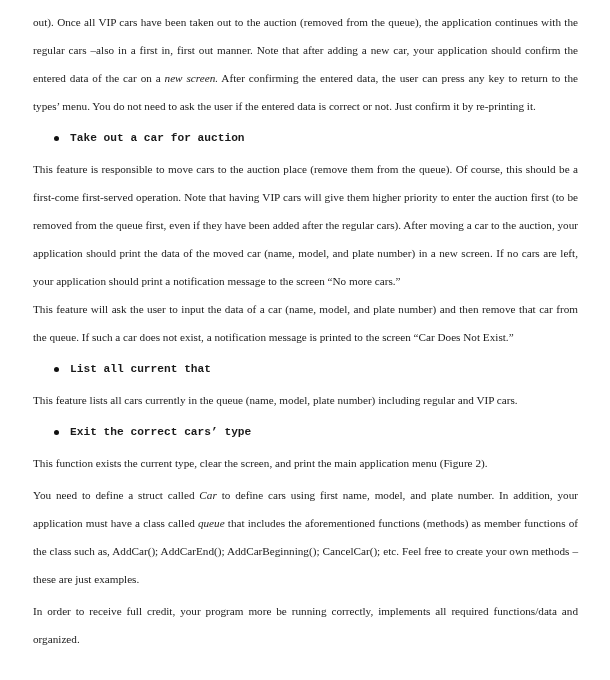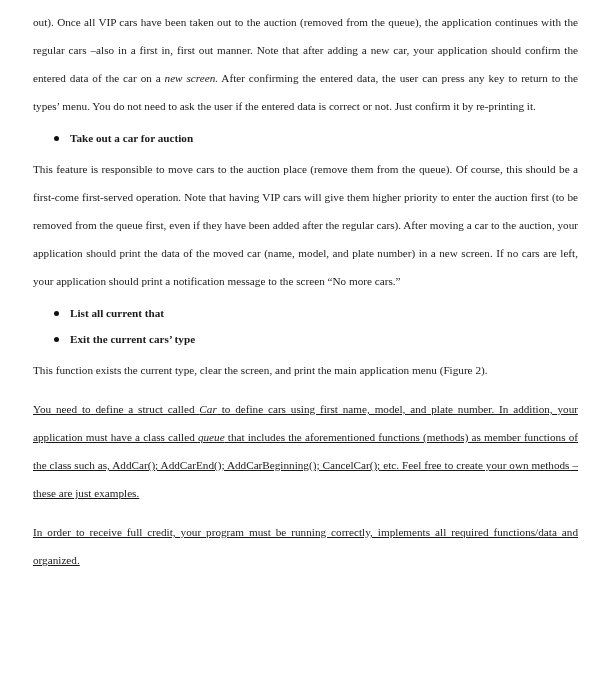--- a/index.html
+++ b/index.html
@@ -1,48 +1,50 @@
 <!DOCTYPE html>
 <html><head>
 <meta charset="utf-8">
 <style>
   html, body { margin: 0; padding: 0; background: #ffffff; }
   body { width: 610px; height: 680px; overflow: hidden; position: relative;
          font-family: "Liberation Serif", "DejaVu Serif", serif; color: #1a1a1a; }
   .page { position: absolute; left: 33px; top: 8px; width: 545px; }
   p.body { margin: 0; font-size: 11.2px; line-height: 28px; text-align: justify; text-justify: inter-word; }
-  p.body.gap { margin-top: 11px; text-decoration: underline; }
+  p.body.gap { margin-top: 4px; }
   .bullet { display: flex; align-items: center; margin: 10px 0 9px 0; height: 16px;
-            font-size: 11.2px; font-weight: bold; }
+            font-size: 11.2px; font-weight: bold; font-family: Liberation Mono, monospace; }
   .bullet .dot { width: 5px; height: 5px; border-radius: 50%; background: #111;
                  margin-left: 21px; margin-right: 11px; flex: none; }
   em { font-style: italic; }
 </style>
 </head>
 <body>
 
 <div class="page">
 
   <p class="body"><span>out). Once all VIP cars have been taken out to the auction (removed from the queue), the application continues with the regular cars –also in a first in, first out manner. Note that after adding a new car, your application should confirm the entered data of the car on a </span><em>new screen.</em><span> After confirming the entered data, the user can press any key to return to the types’ menu. You do not need to ask the user if the entered data is correct or not. Just confirm it by re-printing it.</span></p>
 
   <div class="bullet">
     <span class="dot"></span>
     <span>Take out a car for auction</span>
   </div>
   <p class="body">This feature is responsible to move cars to the auction place (remove them from the queue). Of course, this should be a first-come first-served operation. Note that having VIP cars will give them higher priority to enter the auction first (to be removed from the queue first, even if they have been added after the regular cars). After moving a car to the auction, your application should print the data of the moved car (name, model, and plate number) in a new screen. If no cars are left, your application should print a notification message to the screen “No more cars.”</p>
 
+  <p class="body">This feature will ask the user to input the data of a car (name, model, and plate number) and then remove that car from the queue. If such a car does not exist, a notification message is printed to the screen “Car Does Not Exist.”</p>
 
   <div class="bullet">
     <span class="dot"></span>
     <span>List all current that</span>
   </div>
+  <p class="body">This feature lists all cars currently in the queue (name, model, plate number) including regular and VIP cars.</p>
 
   <div class="bullet">
     <span class="dot"></span>
-    <span>Exit the current cars’ type</span>
+    <span>Exit the correct cars’ type</span>
   </div>
   <p class="body">This function exists the current type, clear the screen, and print the main application menu (Figure 2).</p>
 
   <p class="body gap"><span>You need to define a struct called </span><em>Car</em><span> to define cars using first name, model, and plate number. In addition, your application must have a class called </span><em>queue</em><span> that includes the aforementioned functions (methods) as member functions of the class such as, AddCar(); AddCarEnd(); AddCarBeginning(); CancelCar(); etc. Feel free to create your own methods –these are just examples.</span></p>
 
-  <p class="body gap">In order to receive full credit, your program must be running correctly, implements all required functions/data and organized.</p>
+  <p class="body gap">In order to receive full credit, your program more be running correctly, implements all required functions/data and organized.</p>
 
 </div>
 
 </body></html>

